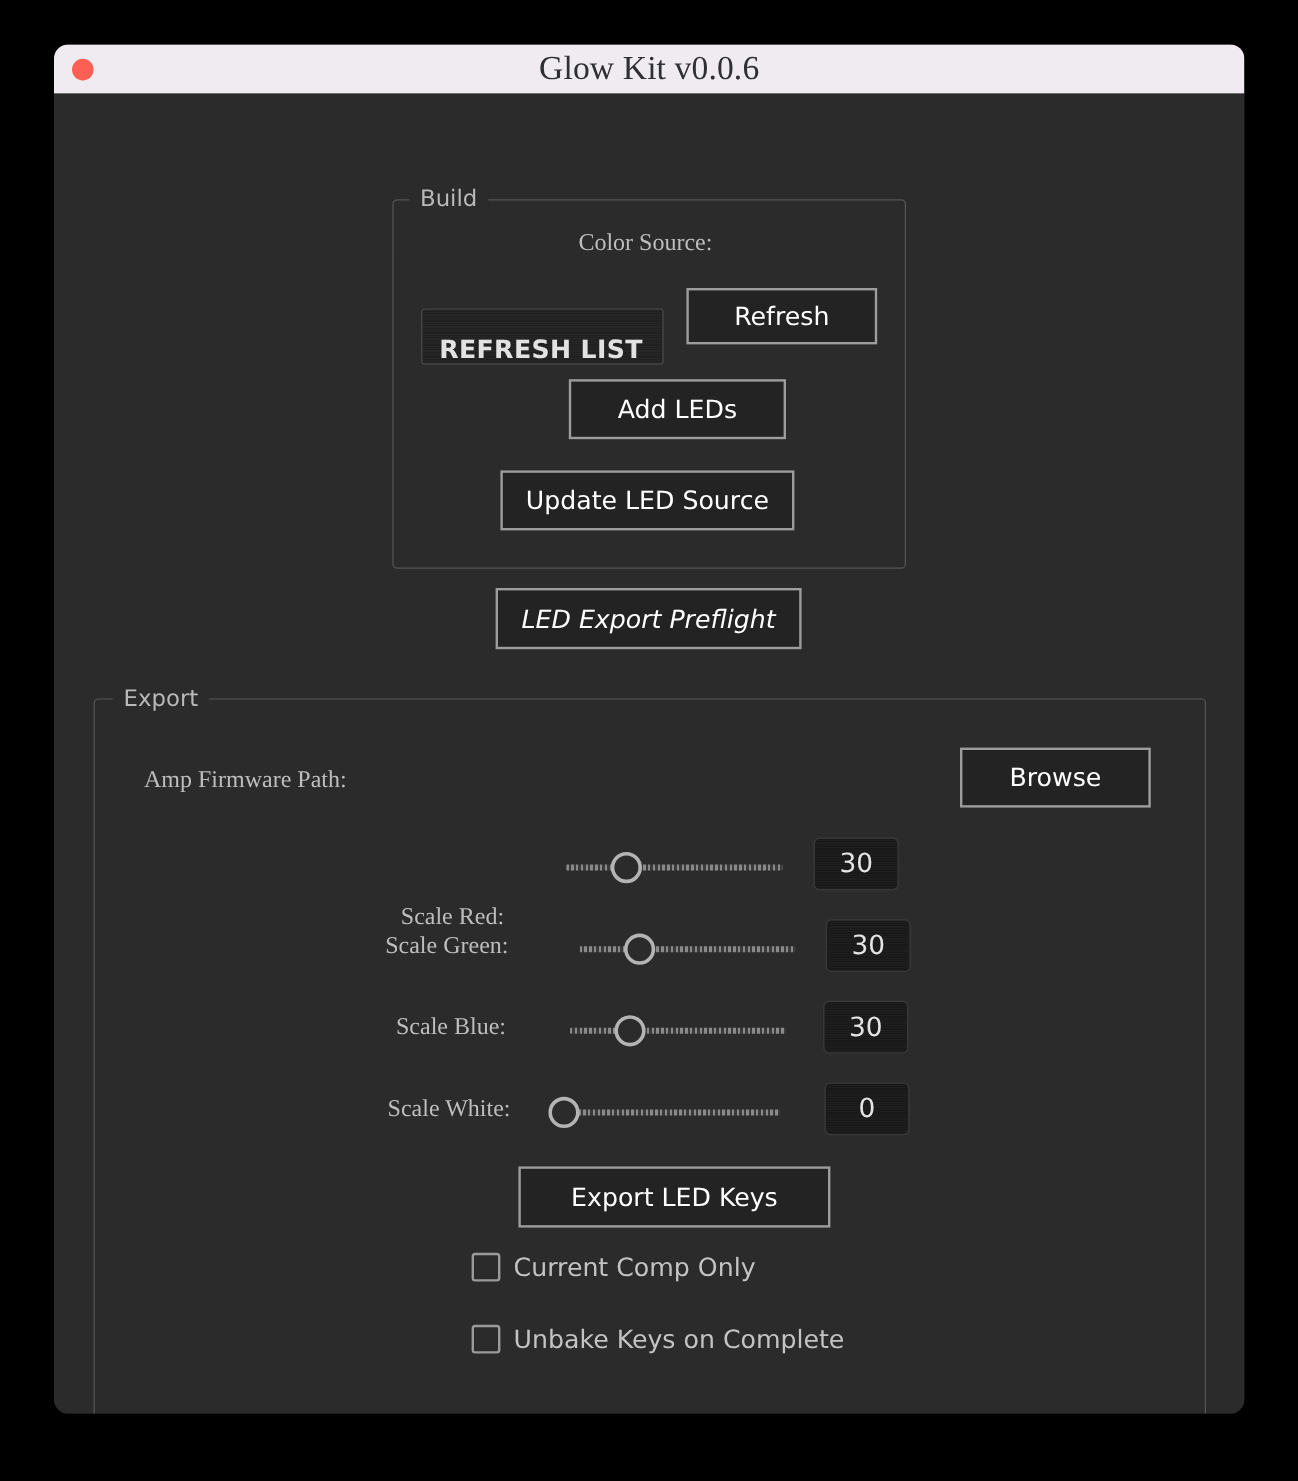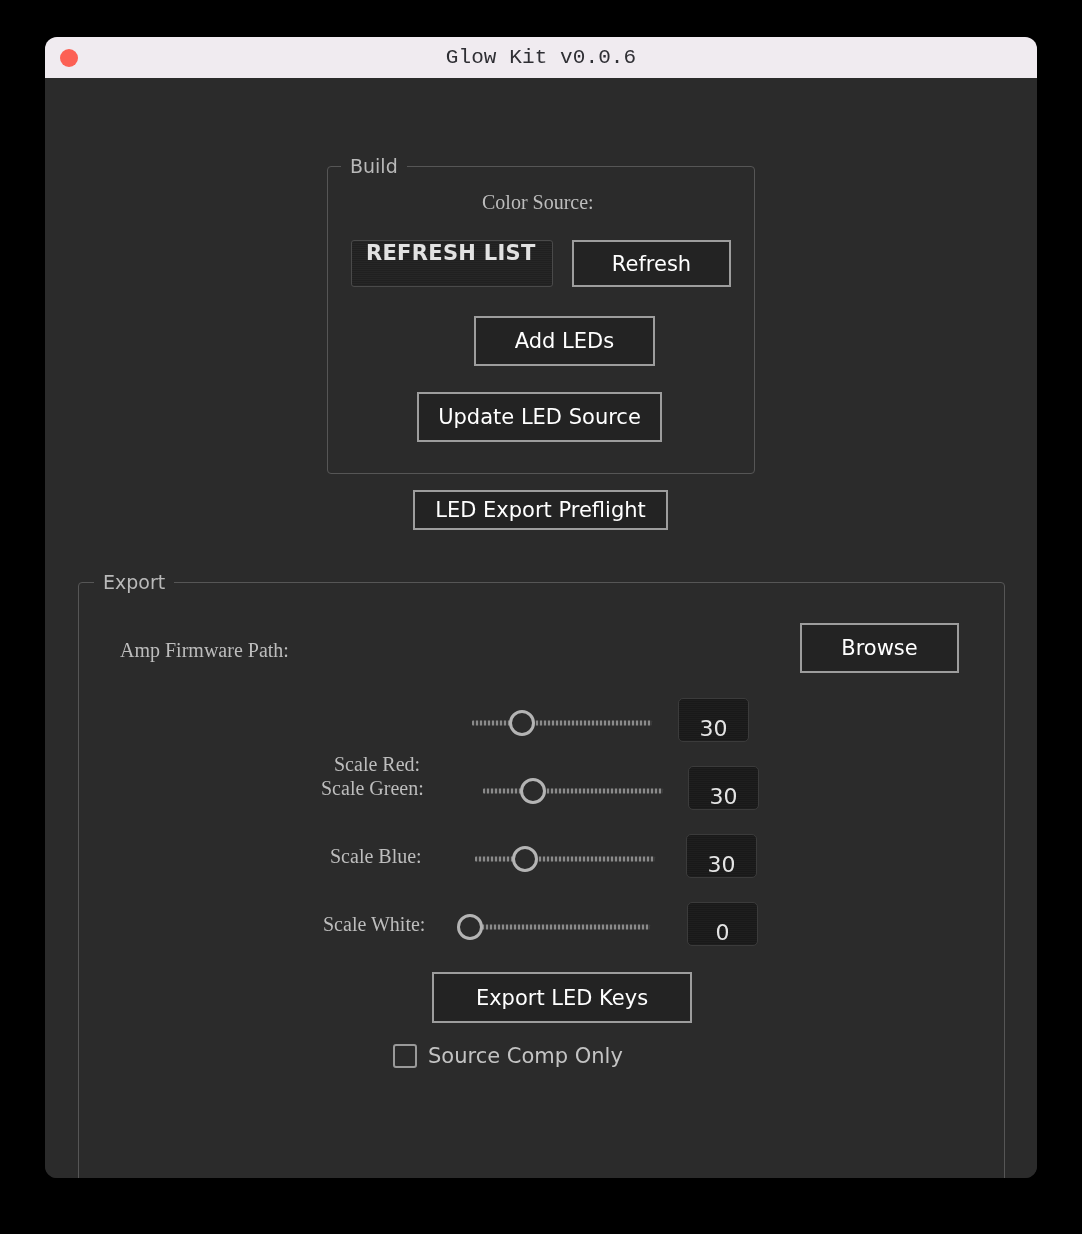--- a/index.html
+++ b/index.html
@@ -30,23 +30,23 @@
 
   .titlebar {
     position: relative;
     height: 41px;
     background: #f0ebf0;
     display: flex;
     align-items: center;
     justify-content: center;
   }
   .title-text {
-    font-size: 21px;
+    font-size: 28px;
     color: #2f2f34;
-    font-family: Liberation Mono, monospace;
+    font-family: Liberation Serif, serif;
     letter-spacing: 0.1px;
   }
   .close-dot {
     position: absolute;
     left: 15px;
     top: 50%;
     transform: translateY(-50%);
     width: 18px;
     height: 18px;
     border-radius: 50%;
@@ -117,22 +117,23 @@
 
   
   .dropdown {
     position: absolute;
     background:
       repeating-linear-gradient(0deg, #262626 0px, #262626 1px, #202020 1px, #202020 2px);
     border: 1px solid #4a4a4a;
     border-radius: 3px;
     box-sizing: border-box;
     display: flex;
-    align-items: flex-start;
+    align-items: flex-end;
     cursor: pointer;
+    margin-top: 17px;
   }
   .dropdown-value {
     color: #e2e2e2;
     font-size: 21px;
     font-weight: 600;
     padding-left: 14px;
     letter-spacing: 0.3px;
     white-space: nowrap;
   }
   .chevron {
@@ -164,21 +165,21 @@
 
   
   .num-field {
     position: absolute;
     background:
       repeating-linear-gradient(0deg, #1e1e1e 0px, #1e1e1e 1px, #191919 1px, #191919 2px);
     border: 1px solid #3b3b3b;
     border-radius: 5px;
     box-sizing: border-box;
     display: flex;
-    align-items: flex-end;
+    align-items: center;
     justify-content: center;
     cursor: text;
   }
   .num-field-value {
     color: #e4e4e4;
     font-size: 22px;
   }
 
   
   .slider {
@@ -257,21 +258,21 @@
         <path d="M3 6 L8 11 L13 6" fill="none" stroke="#cfcfcf" stroke-width="1.8" stroke-linecap="round" stroke-linejoin="round"></path>
       </svg>
     </div>
 
     <div class="ui-button" style="left:527px; top:162px; width:159px; height:47px;">Refresh</div>
 
     <div class="ui-button" style="left:429px; top:238px; width:181px; height:50px;text-align:right;">Add LEDs</div>
 
     <div class="ui-button" style="left:372px; top:314px; width:245px; height:50px;">Update LED Source</div>
 
-    <div class="ui-button" style="left:368px; top:412px; width:255px; height:40px;">LED Export Preflight</div>
+    <div class="ui-button" style="left:368px; top:412px; width:255px; height:51px;font-style:italic;">LED Export Preflight</div>
 
     <div class="groupbox" id="export-group">
       <div class="group-legend">Export</div>
     </div>
 
     <div class="static-label" style="left:75px; top:561px;">Amp Firmware Path:</div>
 
 
     <div class="ui-button" style="left:755px; top:545px; width:159px; height:50px;">Browse</div>
 
@@ -308,18 +309,22 @@
       <div class="slider-handle" id="h3" style="left: 0%;"></div>
     </div>
     <div class="num-field" style="left:642px; top:824px; width:71px; height:44px;">
       <span class="num-field-value">0</span>
     </div>
 
     <div class="ui-button" style="left:387px; top:894px; width:260px; height:51px;">Export LED Keys</div>
 
     <div class="checkbox-row" style="left:348px; top:966px;">
       <span class="checkbox-box"></span>
-      <span class="checkbox-label">Source Comp Only</span>
-    </div>
-
+      <span class="checkbox-label">Current Comp Only</span>
+    </div>
+
+    <div class="checkbox-row" style="left:348px; top:1026px;">
+      <span class="checkbox-box"></span>
+      <span class="checkbox-label">Unbake Keys on Complete</span>
+    </div>
 
   </div>
 </div>
 
 </body></html>

